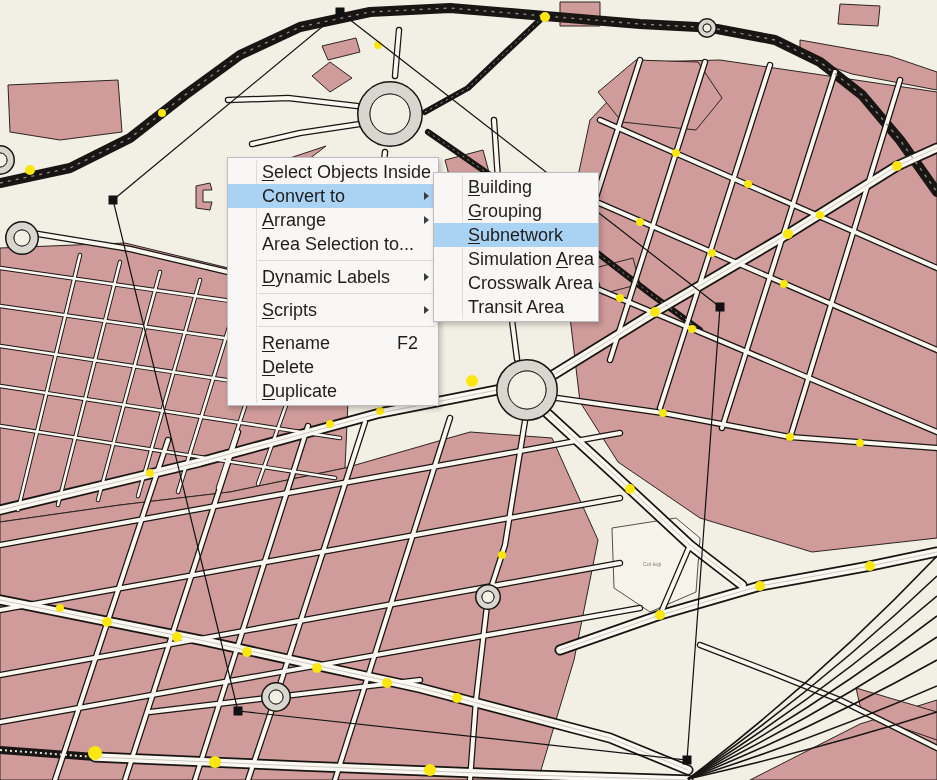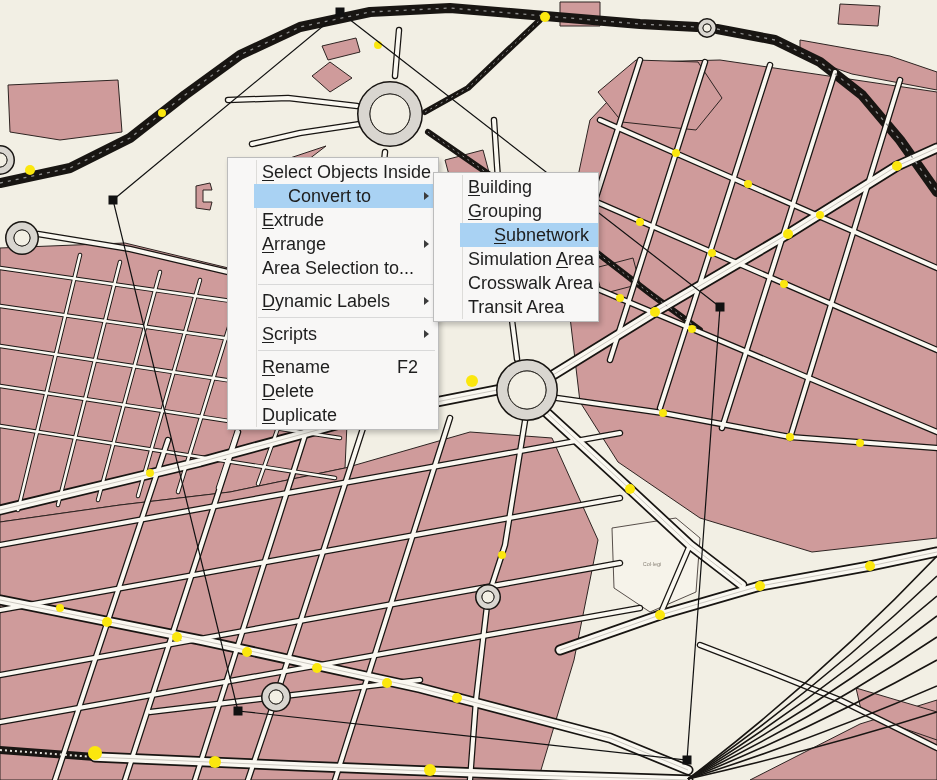--- a/index.html
+++ b/index.html
@@ -9,21 +9,21 @@
   #map{position:absolute;left:0;top:0;z-index:0;display:block;}
 
   
   .menu{position:absolute;background:var(--menu-bg);border:1px solid var(--menu-border);
         box-shadow:2px 3px 5px rgba(0,0,0,.22);padding:2px 0;z-index:10;}
   .menu::before{content:"";position:absolute;left:28px;top:2px;bottom:2px;width:1px;
         background:var(--gutter-line);}
   .mi{position:relative;height:24px;display:flex;align-items:center;
       padding:0 10px 0 34px;font-size:18px;color:var(--menu-text);
       white-space:nowrap;cursor:default;}
-  .mi.hl{background:var(--menu-highlight);margin-left:26px;}
+  .mi.hl{background:var(--menu-highlight);}
   .mi .mn{text-decoration:underline;text-underline-offset:2px;}
   .mi .sc{margin-left:auto;padding-right:10px;}
   .mi .arrow{position:absolute;right:9px;top:50%;transform:translateY(-50%);
       width:0;height:0;border-left:5px solid #3c3c3c;
       border-top:4px solid transparent;border-bottom:4px solid transparent;}
   .sep{height:1px;background:var(--menu-separator);margin:4px 3px 4px 30px;}
   #main-menu{left:227px;top:157px;width:210px;}
   #sub-menu{left:433px;top:172px;width:164px;z-index:11;}
 </style>
 </head>
@@ -240,23 +240,20 @@
 
   <div class="menu" id="main-menu">
       <div class="mi">
         <span><span class="mn">S</span>elect Objects Inside</span>
       </div>
       <div class="mi hl">
         <span>Convert to</span>
         <span class="arrow"></span>
       </div>
       <div class="mi">
-        <span><span class="mn">E</span>xtrude</span>
-      </div>
-      <div class="mi">
         <span><span class="mn">A</span>rrange</span>
         <span class="arrow"></span>
       </div>
       <div class="mi">
         <span>Area Selection to...</span>
       </div>
       <div class="sep"></div>
       <div class="mi">
         <span><span class="mn">D</span>ynamic Labels</span>
         <span class="arrow"></span>

